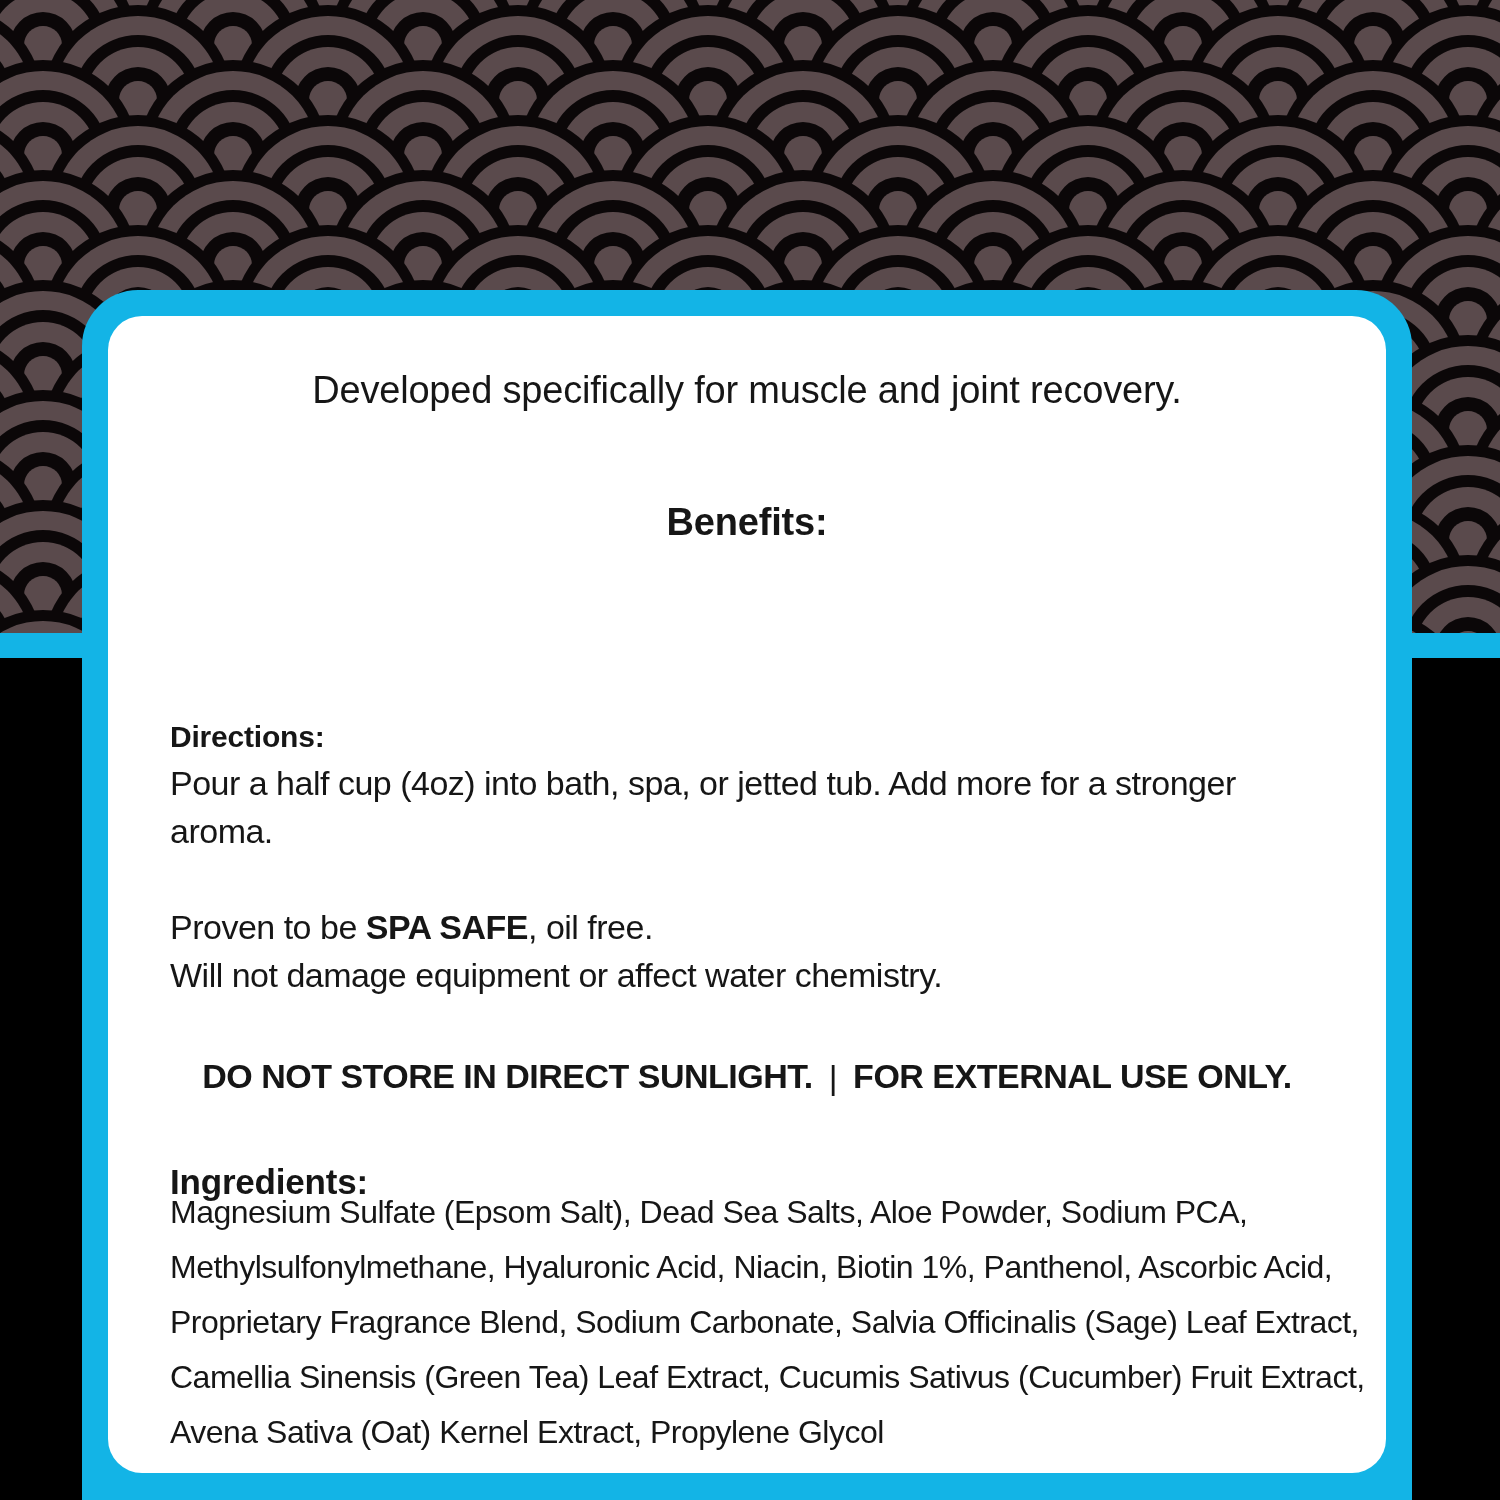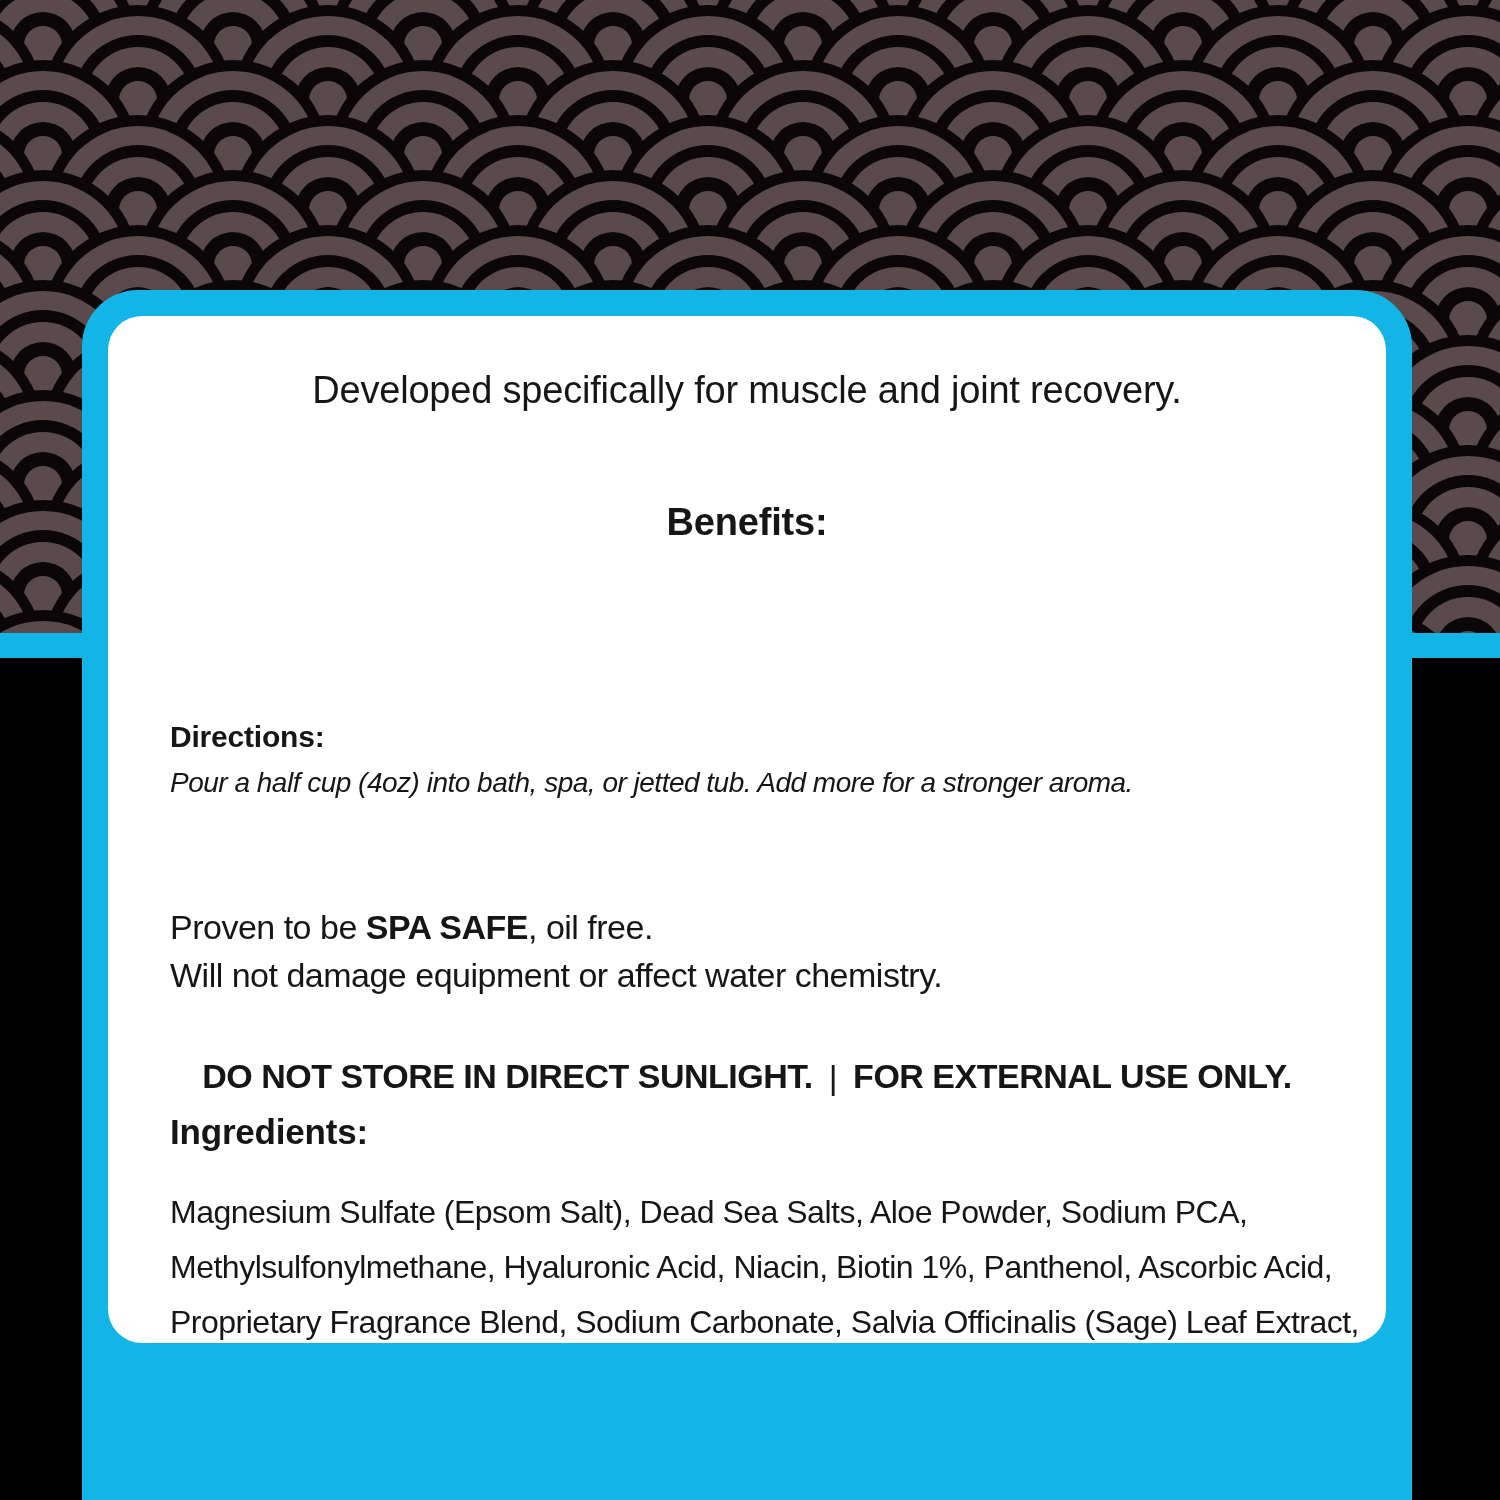--- a/index.html
+++ b/index.html
@@ -20,35 +20,35 @@
   .pattern-area svg{display:block;}
   .pk{fill:var(--pattern-black);}
   .pb{fill:var(--pattern-brown);}
 
   
   .divider{position:absolute;left:0;top:633px;width:1500px;height:25px;background:var(--accent-cyan);z-index:1;}
 
   
   .card{position:absolute;left:82px;top:290px;width:1330px;height:1280px;
         background:var(--accent-cyan);border-radius:56px;z-index:2;}
-  .card-inner{position:absolute;left:26px;top:26px;width:1278px;height:1027px;
+  .card-inner{position:absolute;left:26px;top:26px;width:1278px;height:1157px;
         background:var(--card-white);border-radius:34px;overflow:hidden;}
 
   
   .tb{position:absolute;letter-spacing:-0.2px;}
   .intro{left:0;top:51px;width:1278px;text-align:center;font-size:38px;line-height:46px;}
   .benefits-heading{left:0;top:147px;width:1278px;text-align:center;font-size:38px;line-height:46px;font-weight:bold;margin-top:36px;}
   .benefits-text{left:89px;top:209px;width:1100px;text-align:center;font-size:38px;line-height:48px;}
   .directions-heading{left:62px;top:399px;font-size:30px;line-height:44px;font-weight:bold;}
-  .directions-text{left:62px;top:443px;width:1145px;font-size:28px;line-height:48px;letter-spacing:-0.5px;font-style:italic;}
+  .directions-text{left:62px;top:443px;width:1145px;font-size:34px;line-height:48px;letter-spacing:-0.5px;}
   .spa-text{left:62px;top:587px;width:1160px;font-size:34px;line-height:48px;letter-spacing:-0.5px;}
   .spa-text b{font-weight:bold;}
   .warning{left:0;top:740px;width:1278px;text-align:center;font-size:34px;line-height:40px;font-weight:bold;letter-spacing:-0.5px;}
   .warning .sep{display:inline-block;margin:0 16px;font-weight:400;transform:translateY(1px);}
-  .ingredients-heading{left:62px;top:794px;font-size:35px;line-height:44px;font-weight:bold;}
+  .ingredients-heading{left:62px;top:844px;font-size:35px;line-height:44px;font-weight:bold;}
   .ingredients-text{left:62px;top:869px;width:1205px;font-size:32px;line-height:55px;letter-spacing:-0.5px;}
 </style>
 </head>
 <body>
 
 <div class="stage">
 
   <div class="pattern-area">
     <svg width="1500" height="633" viewBox="0 0 1500 633" aria-hidden="true">
       <defs>

